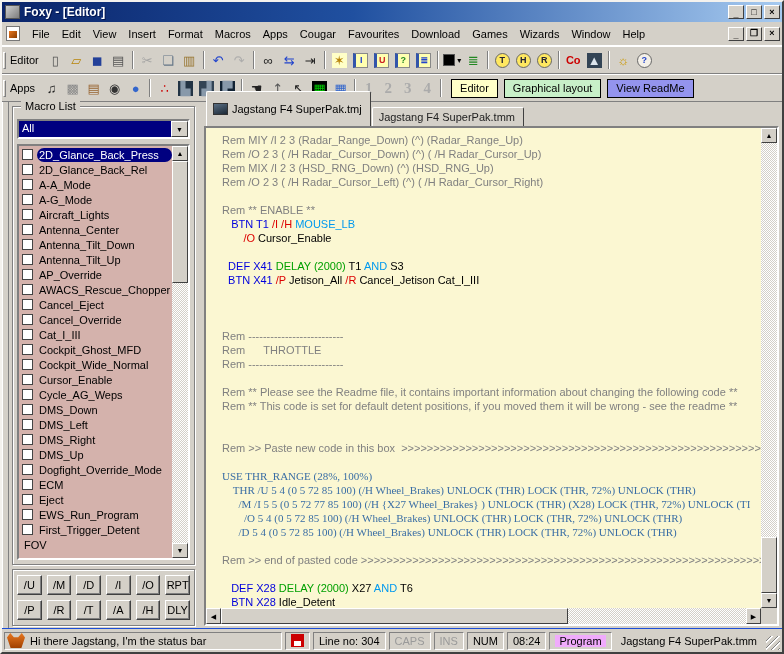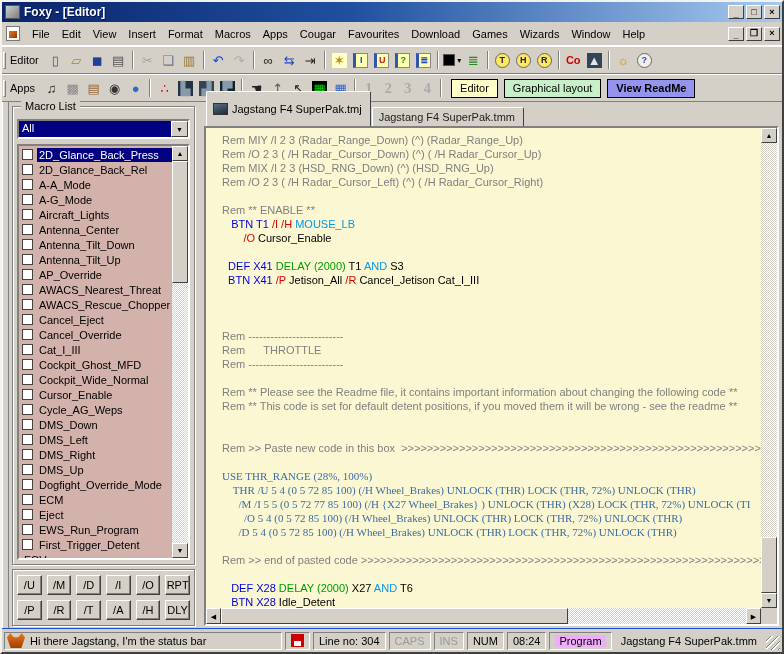--- a/index.html
+++ b/index.html
@@ -73,21 +73,21 @@
   .drop-btn{ width:17px; background:#D4D0C8; border-top:1px solid #fff; border-left:1px solid #fff;
     border-right:1px solid #404040; border-bottom:1px solid #404040;
     display:flex; align-items:center; justify-content:center; font-size:7px; }
   .listwrap{ flex:1; display:flex; min-height:0;
     border-top:2px solid #808080; border-left:2px solid #808080;
     border-right:2px solid #fff; border-bottom:2px solid #fff; background:#D4B2AC; }
   .macro-list{ flex:1; overflow:hidden; padding-top:1px; }
   .mrow{ height:15px; display:flex; align-items:center; padding-left:3px; white-space:nowrap; }
   .mrow .cb{ width:11px; height:11px; background:#fff; border:1px solid #444; margin-right:4px;
     flex:0 0 auto; }
-  .mrow .mlabel{ flex:1; padding:1px 2px; }
+  .mrow .mlabel{ flex:1; padding:1px 2px;border-radius:7px; }
   .mrow.sel .mlabel{ background:#000080; color:#fff; }
   
   .sb-v{ width:16px; display:flex; flex-direction:column; background:#D4D0C8; }
   .sb-btn{ height:15px; width:100%; background:#D4D0C8;
     border-top:1px solid #fff; border-left:1px solid #fff;
     border-right:1px solid #404040; border-bottom:1px solid #404040;
     display:flex; align-items:center; justify-content:center; font-size:7px; line-height:1;
     flex:0 0 auto; }
   .sb-track{ flex:1; position:relative;
     background:conic-gradient(#fff 25%,#D4D0C8 25% 50%,#fff 50% 75%,#D4D0C8 75%);
@@ -354,21 +354,21 @@
     <div id="tb-numbers" style="display:flex;align-items:center;">
         <span class="tb-num">1</span>
         <span class="tb-num">2</span>
         <span class="tb-num">3</span>
         <span class="tb-num">4</span>
       </div>
     <div class="tbsep"></div>
     <div id="tb-actions" style="display:flex;align-items:center;">
         <div class="tb-action" style="background: rgb(255, 255, 200);">Editor</div>
         <div class="tb-action" style="background: rgb(200, 240, 200);">Graphical layout</div>
-        <div class="tb-action" style="background: rgb(148, 148, 238); font-weight: bold;">View ReadMe</div>
+        <div class="tb-action" style="background: rgb(148, 148, 238);">View ReadMe</div>
       </div>
   </div>
 
   <div class="main">
     <div class="leftstrip"></div>
 
     <div class="sidebar">
       <div class="groupbox">
         <span class="group-label">Macro List</span>
         <div class="dropdown">
@@ -405,24 +405,20 @@
                 <span class="cb"></span>
                 <span class="mlabel">Antenna_Tilt_Down</span>
               </div>
               <div class="mrow">
                 <span class="cb"></span>
                 <span class="mlabel">Antenna_Tilt_Up</span>
               </div>
               <div class="mrow">
                 <span class="cb"></span>
                 <span class="mlabel">AP_Override</span>
-              </div>
-              <div class="mrow">
-                <span class="cb"></span>
-                <span class="mlabel">AWACS_Nearest_Threat</span>
               </div>
               <div class="mrow">
                 <span class="cb"></span>
                 <span class="mlabel">AWACS_Rescue_Chopper</span>
               </div>
               <div class="mrow">
                 <span class="cb"></span>
                 <span class="mlabel">Cancel_Eject</span>
               </div>
               <div class="mrow">

